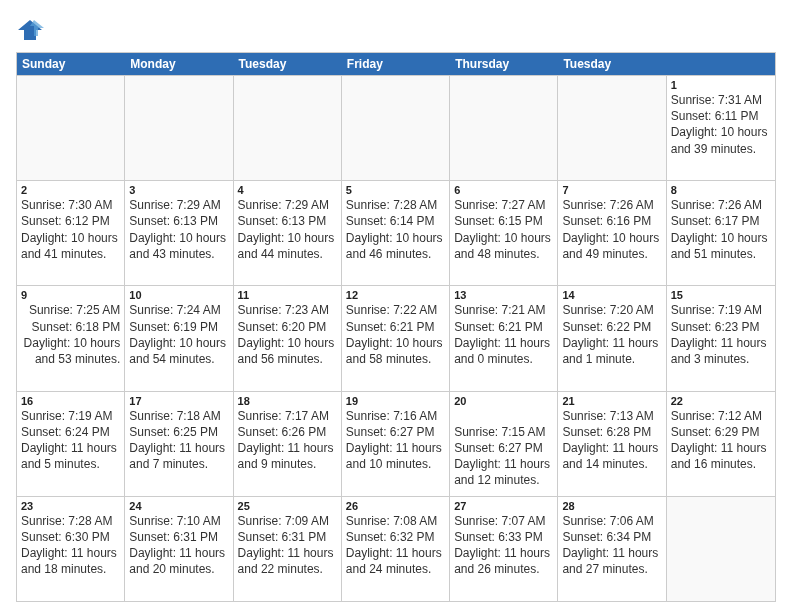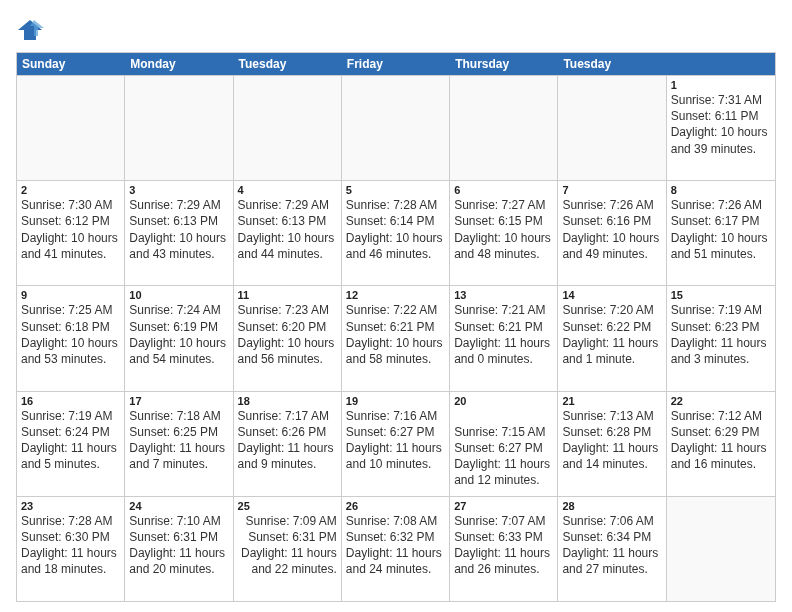--- a/index.html
+++ b/index.html
@@ -208,21 +208,21 @@
             <div class="day-num">8</div>
             <div class="day-info" style="white-space: pre-line;">Sunrise: 7:26 AM
 Sunset: 6:17 PM
 Daylight: 10 hours
 and 51 minutes.</div>
           </div>
         </div>
         <div class="cal-row">
           <div class="cal-cell">
             <div class="day-num">9</div>
-            <div class="day-info" style="white-space: pre-line;">Sunrise: 7:25 AM
+            <div class="day-info" style="white-space: pre-line; text-align: right;">Sunrise: 7:25 AM
 Sunset: 6:18 PM
 Daylight: 10 hours
 and 53 minutes.</div>
           </div>
           <div class="cal-cell">
             <div class="day-num">10</div>
             <div class="day-info" style="white-space: pre-line;">Sunrise: 7:24 AM
 Sunset: 6:19 PM
 Daylight: 10 hours
 and 54 minutes.</div>
@@ -324,21 +324,21 @@
           </div>
           <div class="cal-cell">
             <div class="day-num">24</div>
             <div class="day-info" style="white-space: pre-line;">Sunrise: 7:10 AM
 Sunset: 6:31 PM
 Daylight: 11 hours
 and 20 minutes.</div>
           </div>
           <div class="cal-cell">
             <div class="day-num">25</div>
-            <div class="day-info" style="white-space: pre-line; text-align: right;">Sunrise: 7:09 AM
+            <div class="day-info" style="white-space: pre-line;">Sunrise: 7:09 AM
 Sunset: 6:31 PM
 Daylight: 11 hours
 and 22 minutes.</div>
           </div>
           <div class="cal-cell">
             <div class="day-num">26</div>
             <div class="day-info" style="white-space: pre-line;">Sunrise: 7:08 AM
 Sunset: 6:32 PM
 Daylight: 11 hours
 and 24 minutes.</div>

